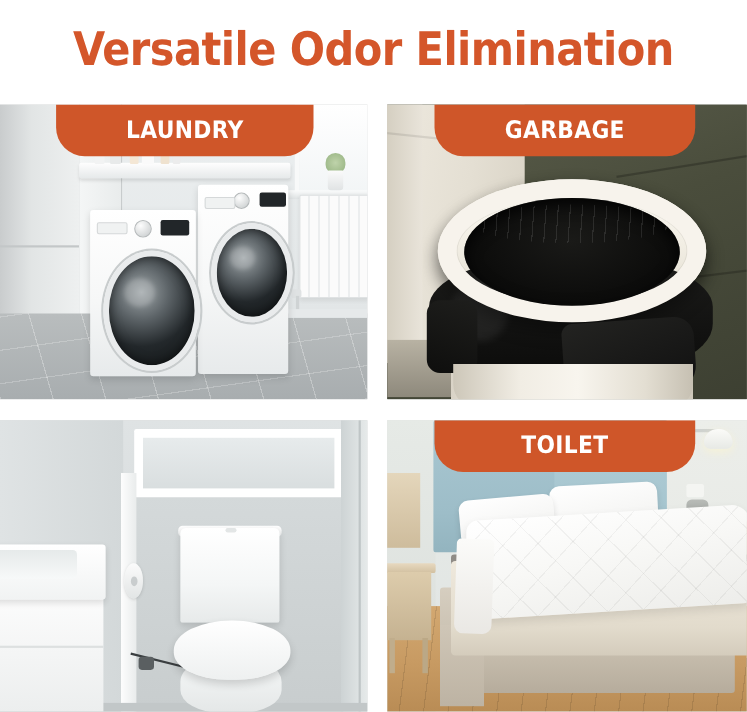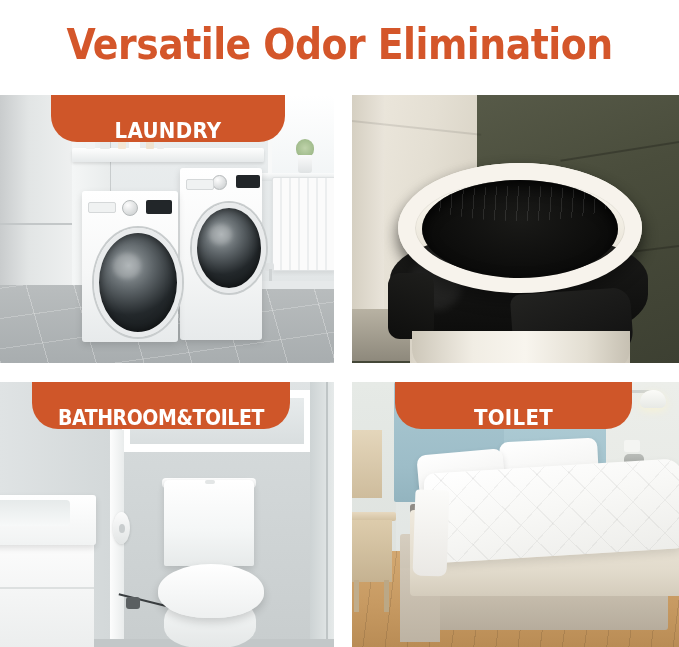--- a/index.html
+++ b/index.html
@@ -57,21 +57,21 @@
   .scene { position: absolute; inset: 0; }
 
   
   .badge {
     position: absolute;
     top: 0;
     height: 47px;
     background: #cf5629;
     border-radius: 0 0 26px 26px;
     display: flex;
-    align-items: flex-end;
+    align-items: center;
     justify-content: center;
     z-index: 20;
     box-sizing: border-box;
     padding: 0 10px;
   }
   .badge-label {
     color: #ffffff;
     font-size: 22px;
     font-weight: bold;
     letter-spacing: 0.3px;
@@ -362,20 +362,23 @@
       <div class="gb-cab-shadow"></div>
       <div class="gb-can-body"></div>
       <div class="gb-bag-outer"></div>
       <div class="gb-rim"></div>
       <div class="gb-rim2"></div>
       <div class="gb-hole"></div>
       <div class="gb-bag-fold"></div>
       <div class="gb-bag-fold2"></div>
       <div class="gb-can-front"></div>
     </div>
+    <div class="badge b1">
+      <span class="badge-label">GARBAGE</span>
+    </div>
   </div>
 
   <div class="panel p2">
     <div class="scene">
       <div class="bt-bg"></div>
       <div class="bt-wall-left"></div>
       <div class="bt-back-wall"></div>
       <div class="bt-win-frame"></div>
       <div class="bt-win-inner"></div>
       <div class="bt-col"></div>
@@ -387,23 +390,20 @@
       <div class="bt-tank"></div>
       <div class="bt-flush"></div>
       <div class="bt-bowl"></div>
       <div class="bt-seat"></div>
       <div class="bt-tp-holder"></div>
       <div class="bt-tp-core"></div>
       <div class="bt-vanity"></div>
       <div class="bt-vanity-line"></div>
       <div class="bt-sink"></div>
       <div class="bt-sink-bowl"></div>
-    </div>
-    <div class="badge b0b">
-      <span class="badge-label">BATHROOM&amp;TOILET</span>
     </div>
   </div>
 
   <div class="panel p3">
     <div class="scene">
       <div class="bd-bg"></div>
       <div class="bd-wall-left"></div>
       <div class="bd-wall-right"></div>
       <div class="bd-headwall"></div>
       <div class="bd-headwall2"></div>

